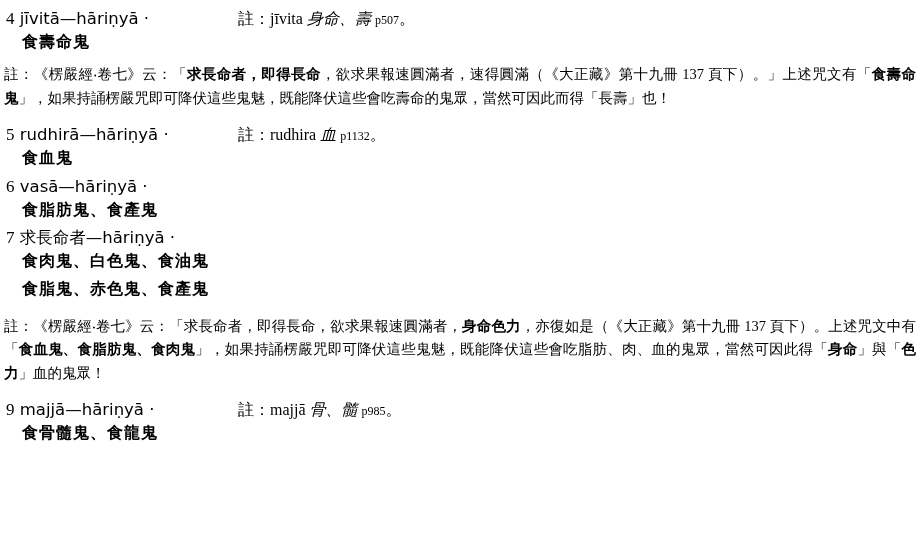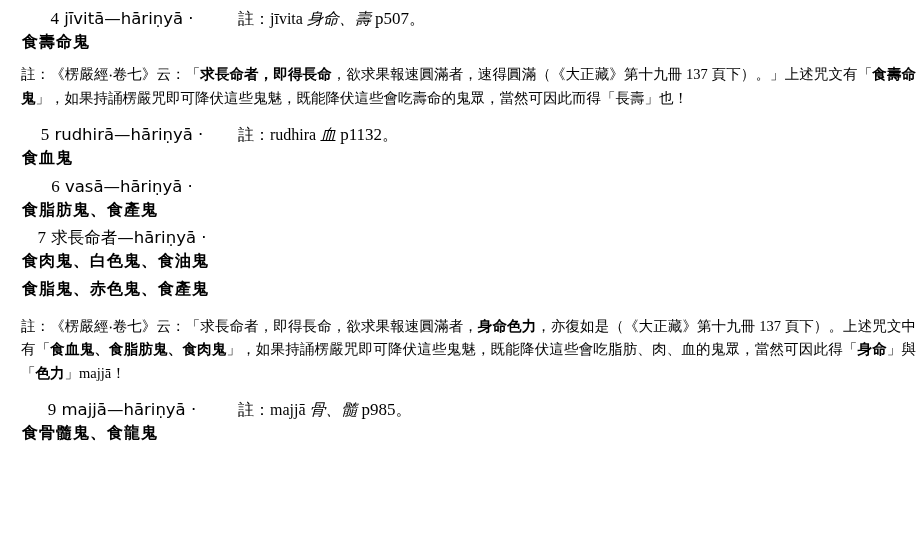--- a/index.html
+++ b/index.html
@@ -23,21 +23,20 @@
   }
 
   
   .entry {
     position: relative;
     margin: 0;
   }
   .entry-row {
     display: flex;
     align-items: flex-start;
-    text-align: center;
   }
   .headword {
     font-family: "DejaVu Sans", sans-serif;
     font-size: 16.5px;
     line-height: 1.35;
     white-space: nowrap;
     padding-left: 6px;
     min-width: 232px;
   }
   .headword .num {
@@ -48,38 +47,38 @@
     font-family: "Liberation Serif", serif;
     font-size: 16px;
     line-height: 1.35;
     white-space: nowrap;
   }
   .gloss-note .cjk {
     font-family: "Liberation Serif", serif;
     font-style: italic;
   }
   .gloss-note .ref {
-    font-size: 17px;
+    font-size: 12px;
   }
   .chinese-sub {
     font-family: "Liberation Serif", serif;
     font-weight: bold;
     font-size: 16px;
     line-height: 1.4;
     padding-left: 22px;
     letter-spacing: 1px;
   }
 
   
   .commentary {
     font-family: "Liberation Serif", serif;
     font-size: 14.5px;
     line-height: 1.62;
     text-align: justify;
-    padding-left: 21px;
+    padding-left: 4px;
     padding-right: 8px;
     letter-spacing: 0px;
   }
   .commentary b {
     font-weight: bold;
   }
 
   .sp-top-1 { height: 8px; }
   .sp { height: 10px; }
   .sp-sm { height: 6px; }
@@ -158,21 +157,21 @@
 
   <div class="entry">
     <div class="entry-row">
     </div>
     <div class="chinese-sub">食脂鬼、赤色鬼、食產鬼</div>
   </div>
 
   <div class="sp-lg"></div>
 
   <div class="commentary">
-    <span>註：《楞嚴經‧卷七》云：「求長命者，即得長命，欲求果報速圓滿者，</span><b>身命色力</b><span>，亦復如是（《大正藏》第十九冊 137 頁下）。上述咒文中有「</span><b>食血鬼、食脂肪鬼、食肉鬼</b><span>」，如果持誦楞嚴咒即可降伏這些鬼魅，既能降伏這些會吃脂肪、肉、血的鬼眾，當然可因此得「</span><b>身命</b><span>」與「</span><b>色力</b><span>」majjā！</span>
+    <span>註：《楞嚴經‧卷七》云：「求長命者，即得長命，欲求果報速圓滿者，</span><b>身命色力</b><span>，亦復如是（《大正藏》第十九冊 137 頁下）。上述咒文中有「</span><b>食血鬼、食脂肪鬼、食肉鬼</b><span>」，如果持誦楞嚴咒即可降伏這些鬼魅，既能降伏這些會吃脂肪、肉、血的鬼眾，當然可因此得「</span><b>身命</b><span>」與「</span><b>色力</b><span>」血的鬼眾！</span>
   </div>
 
   <div class="sp-lg"></div>
 
   <div class="entry">
     <div class="entry-row">
       <div class="headword">
         <span class="num">9</span>
         <span>majjā—hāriṇyā ‧</span>
       </div>

